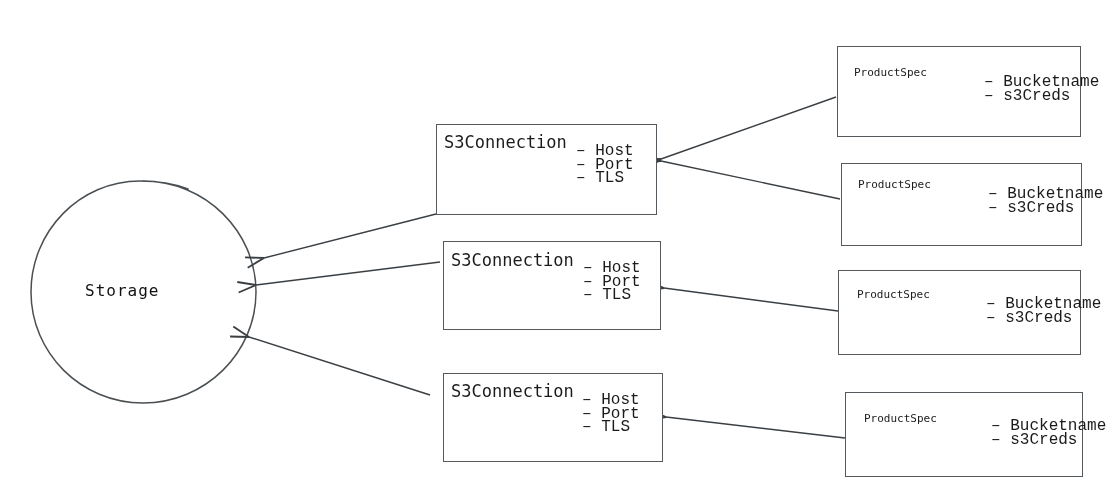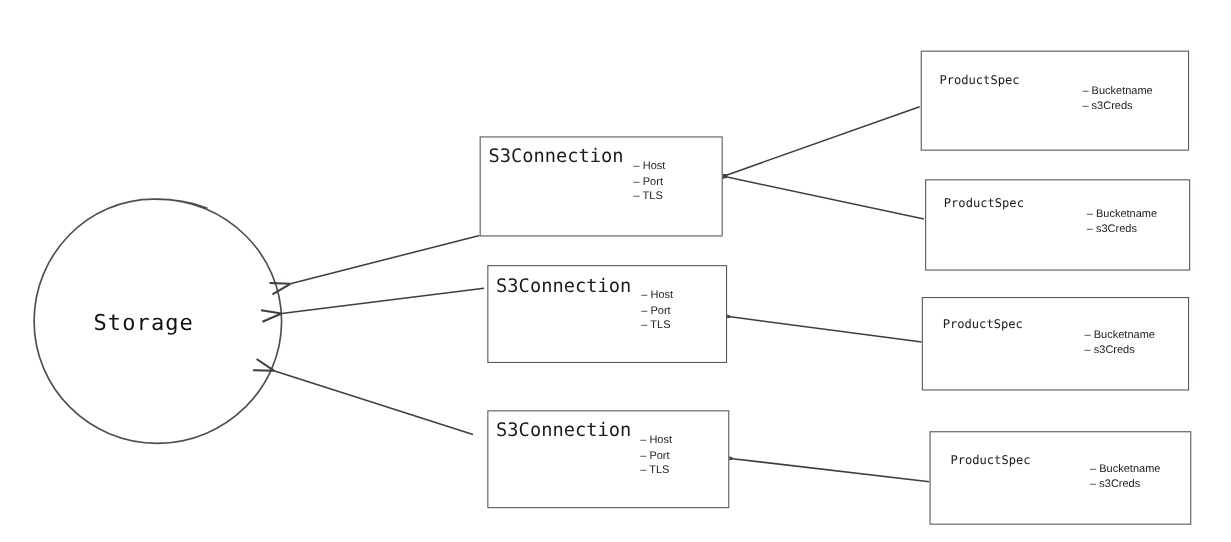--- a/index.html
+++ b/index.html
@@ -32,32 +32,32 @@
   .node-title {
     position: absolute;
     font-size: 17px;
     color: #1b1b1b;
     font-family: "DejaVu Sans Mono", "Liberation Mono", monospace;
     letter-spacing: 0px;
     white-space: nowrap;
   }
   .node-fields {
     position: absolute;
-    font-size: 10px;
+    font-size: 16px;
     line-height: 13.5px;
     color: #1b1b1b;
-    font-family: Liberation Sans, sans-serif;
+    font-family: Liberation Mono, monospace;
     white-space: nowrap;
   }
   .node-fields div {
     white-space: nowrap;
   }
   .circle-label {
     position: absolute;
-    font-size: 20px;
+    font-size: 16px;
     color: #111111;
     font-family: "DejaVu Sans Mono", "Liberation Mono", monospace;
     white-space: nowrap;
     letter-spacing: 1px;
   }
 </style>
 </head>
 <body>
 
 <div id="canvas">

